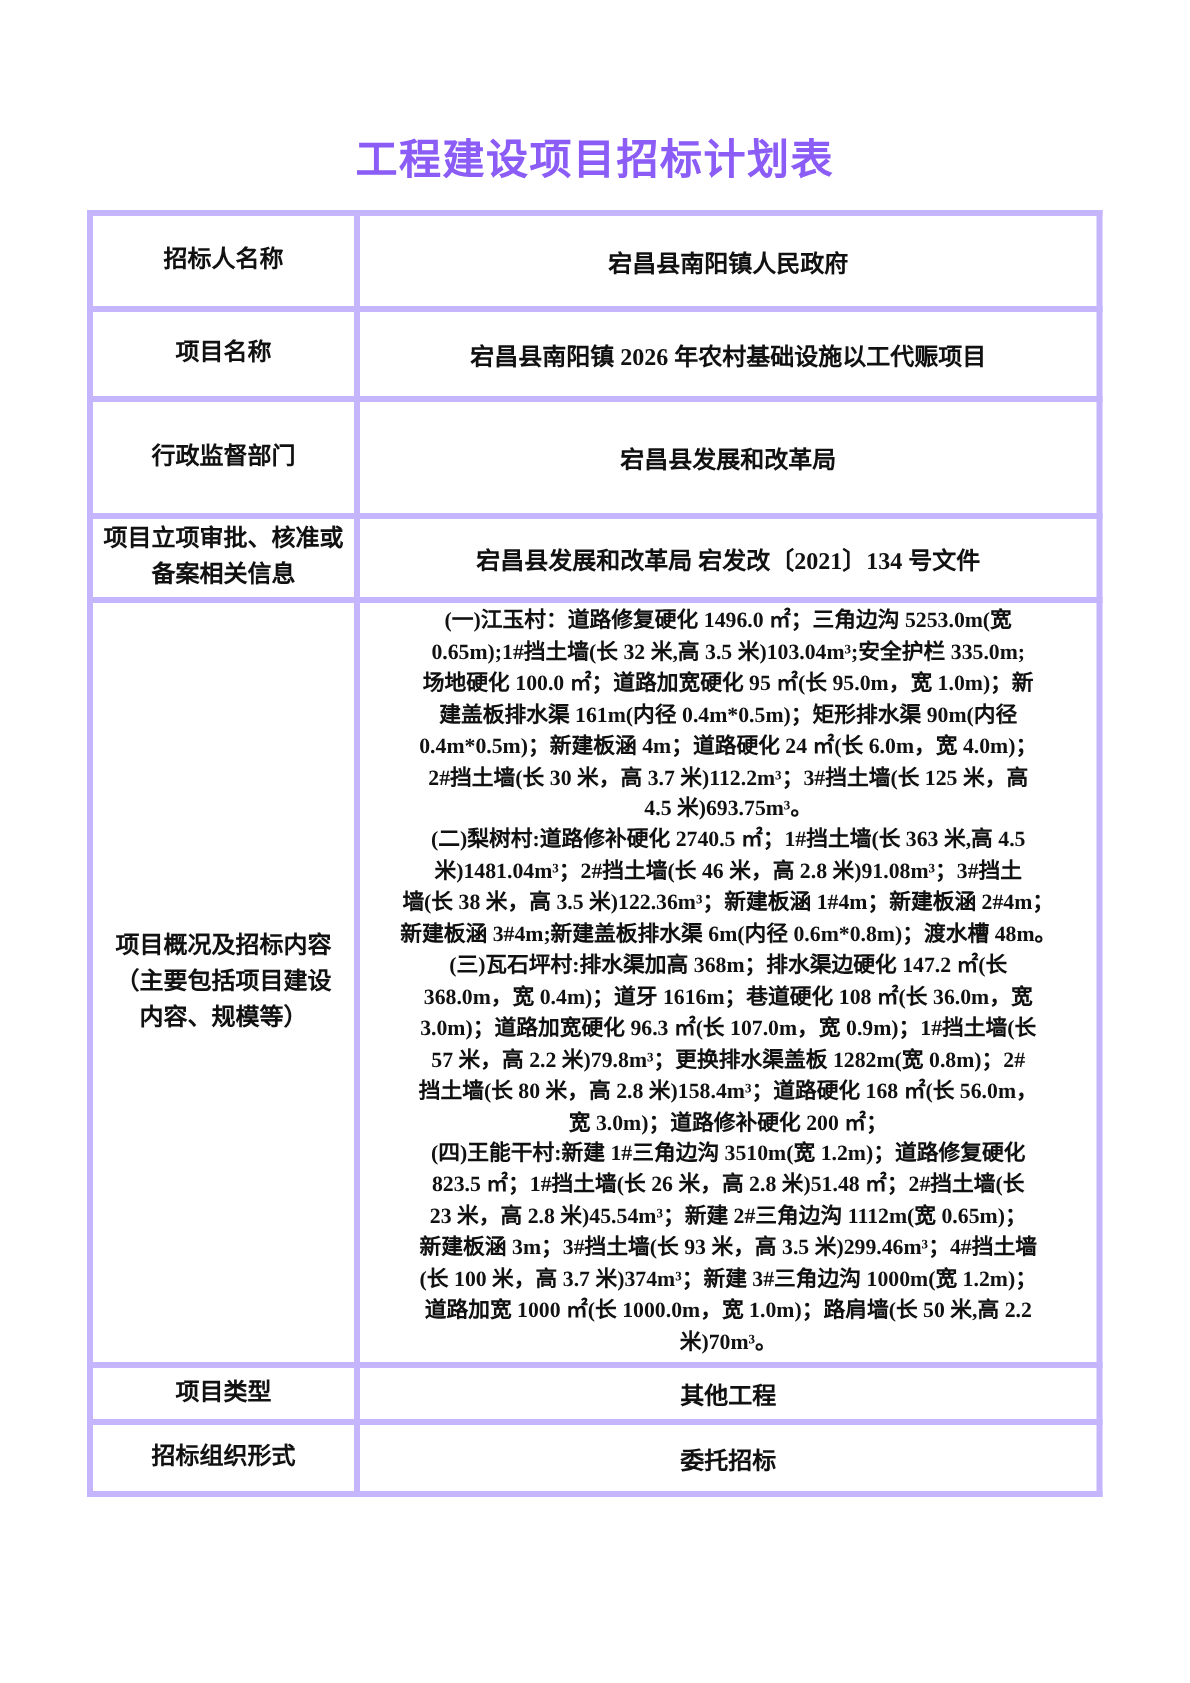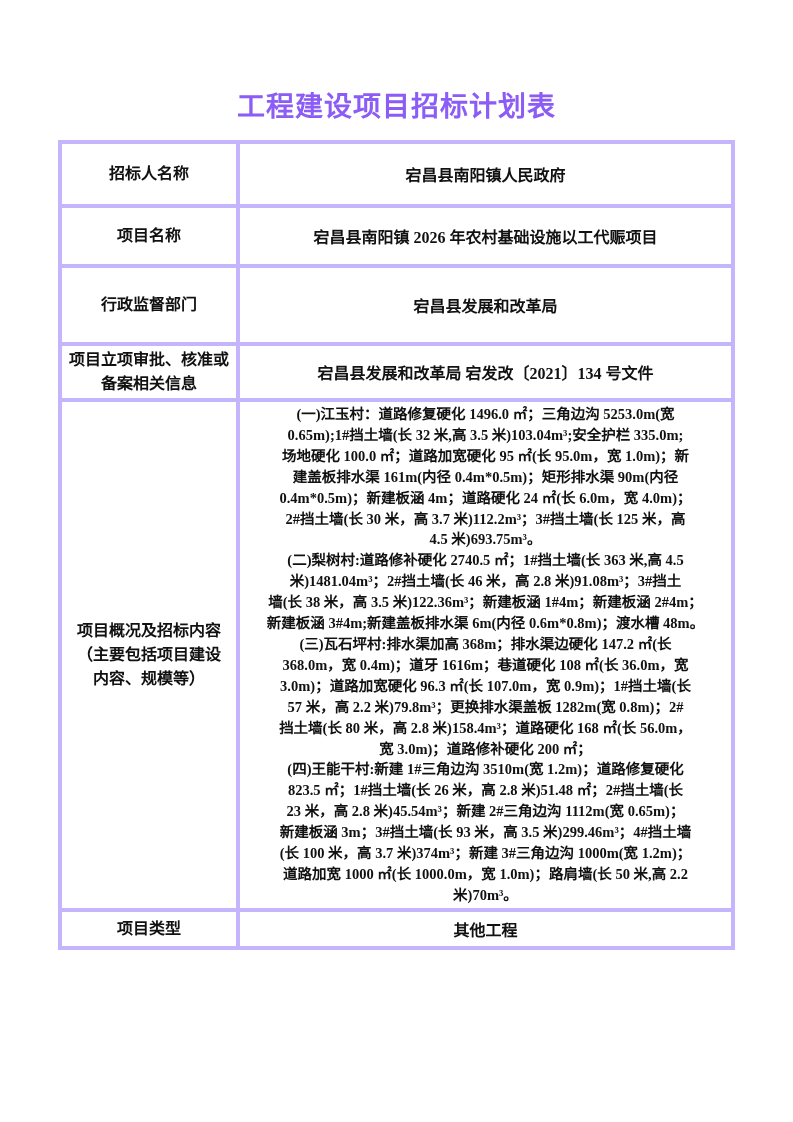--- a/index.html
+++ b/index.html
@@ -123,14 +123,18 @@
 新建板涵 3m；3#挡土墙(长 93 米，高 3.5 米)299.46m³；4#挡土墙
 (长 100 米，高 3.7 米)374m³；新建 3#三角边沟 1000m(宽 1.2m)；
 道路加宽 1000 ㎡(长 1000.0m，宽 1.0m)；路肩墙(长 50 米,高 2.2
 米)70m³。</div>
       </td>
     </tr>
     <tr class="r5">
       <td class="lbl">项目类型</td>
       <td class="val">其他工程</td>
     </tr>
+    <tr class="r7">
+      <td class="lbl">招标组织形式</td>
+      <td class="val">委托招标</td>
+    </tr>
   </tbody>
 </table>
 
 </body></html>

